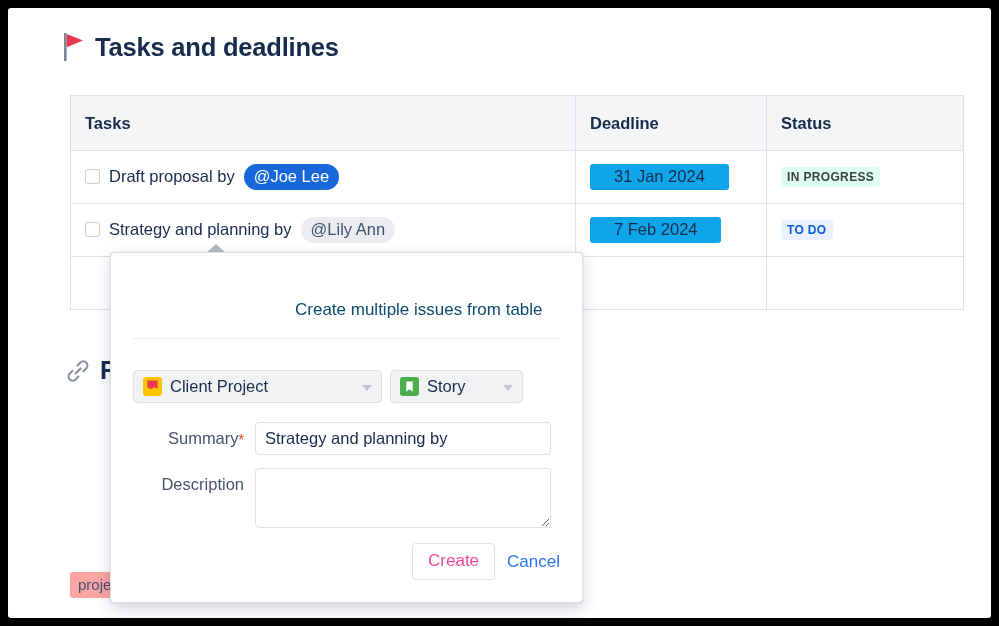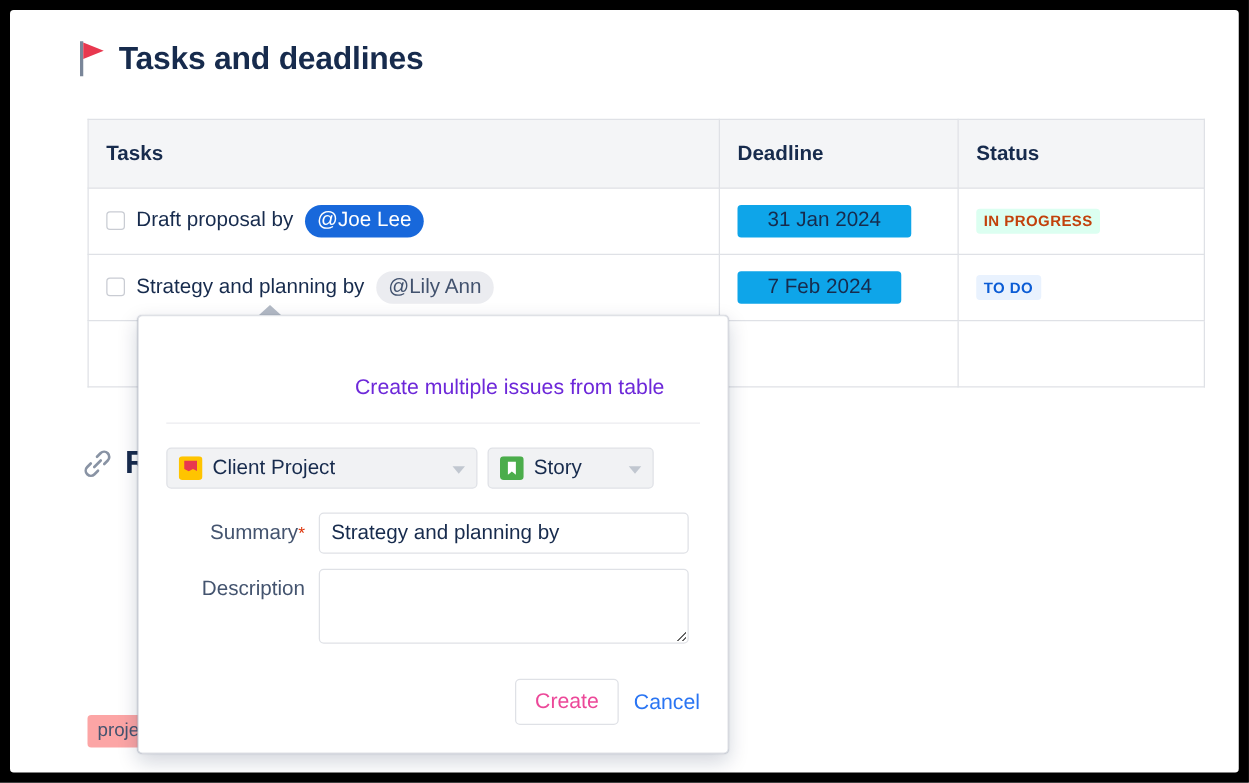--- a/index.html
+++ b/index.html
@@ -120,21 +120,21 @@
 
   .status-badge {
     display: inline-block;
     font-size: 12px;
     font-weight: bold;
     letter-spacing: 0.35px;
     padding: 3px 6px 3px;
     border-radius: 3px;
     white-space: nowrap;
   }
-  .status-badge.green { background: #dcfff1; color: #c2410c; }
+  .status-badge.green { background: #dcfff1; color: #404040; }
   .status-badge.blue  { background: #e9f2fe; color: #0b5cd5; }
 
   
   .related-heading {
     position: absolute;
     left: 57px;
     top: 348px;
     display: flex;
     align-items: center;
     gap: 9px;
@@ -196,32 +196,32 @@
     left: 23px;
     top: 17px;
     width: 92px;
     font-size: 22px;
     font-weight: bold;
     color: #172b4d;
     line-height: 1.38;
   }
   .popup-link {
     position: absolute;
-    left: 151px;
+    left: 162px;
     top: 47px;
     font-size: 17px;
-    color: #6d28d9;
+    color: #0c4a6e;
     white-space: nowrap;
     cursor: pointer;
   }
 
   .selects-row {
     display: flex;
     gap: 8px;
-    margin: 19px 22px 0 22px;
+    margin: 31px 22px 0 22px;
     text-align: right;
   }
   .select-box {
     display: flex;
     align-items: center;
     gap: 8px;
     background: #f1f2f4;
     border: 1px solid #dfe1e6;
     border-radius: 4px;
     height: 33px;

